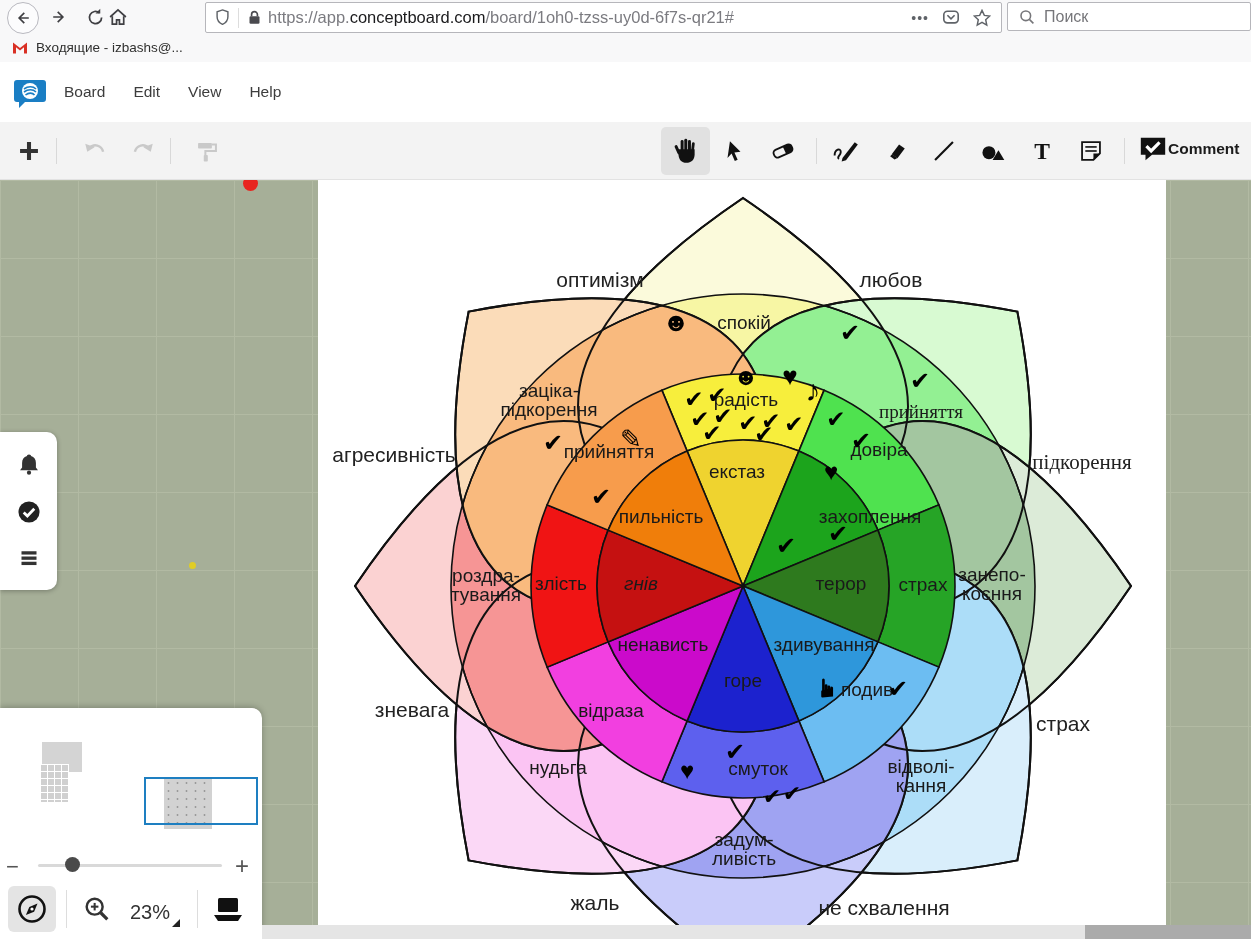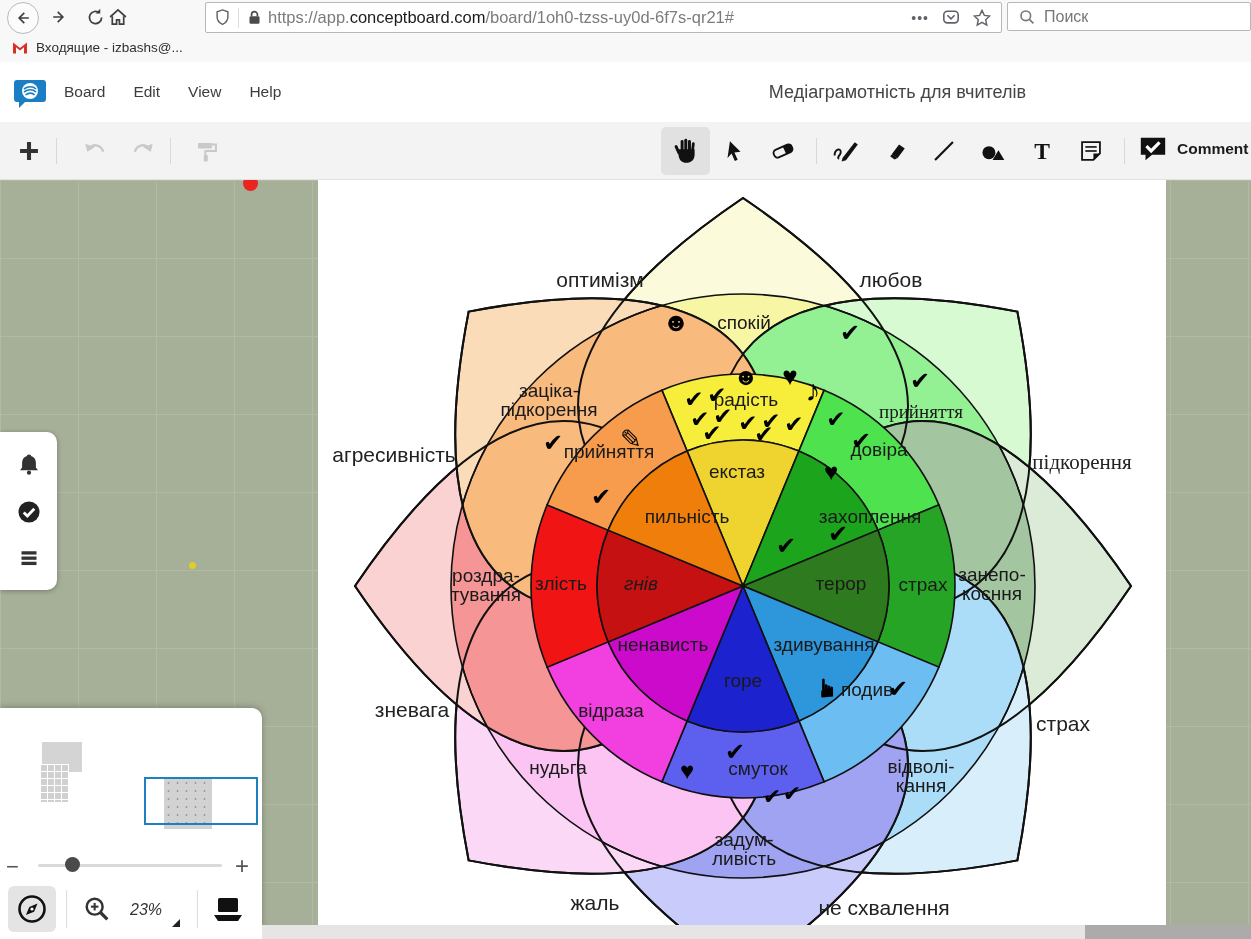--- a/index.html
+++ b/index.html
@@ -26,21 +26,21 @@
   .menu-row{left:64px;top:0;height:60px;display:flex;align-items:center;gap:28px;}
   .menu-item{font-size:15.5px;color:#3d3d3d;cursor:default;}
   #board-title{left:640px;top:0;width:386px;height:60px;display:flex;align-items:center;justify-content:flex-end;font-size:18px;color:#454545;}
   #participants-badge{left:1038px;top:81px;height:26px;background:#d9d9d9;border-radius:13px;display:flex;align-items:center;padding:0 12px;font-size:14.5px;color:#4a4a4a;}
 
   
   #cb-toolbar{left:0;top:122px;width:1251px;height:58px;background:#f3f3f3;border-bottom:1px solid #e2e2e2;box-sizing:border-box;z-index:20;}
   .tool{width:34px;height:34px;display:flex;align-items:center;justify-content:center;top:12px;}
   .tb-divider{top:16px;width:1px;height:26px;background:#d8d8d8;}
   #hand-box{left:661px;top:5px;width:49px;height:48px;background:#e1e1e1;border-radius:5px;}
-  #comment-tool{left:1138px;top:12px;display:flex;align-items:center;gap:9px;}
+  #comment-tool{left:1138px;top:12px;display:flex;align-items:center;}
   #comment-label{font-weight:bold;font-size:15.5px;color:#1b1b1b;}
 
   
   #board-area{left:0;top:180px;width:1251px;height:759px;background-color:#a6af98;
     background-image:linear-gradient(#b2baa3 1px,transparent 1px),linear-gradient(90deg,#b2baa3 1px,transparent 1px);
     background-size:78px 78px;z-index:0;}
   #doc-canvas{left:318px;top:0;width:848px;height:745px;background:#fff;overflow:hidden;}
   #yellow-dot{left:189px;top:382px;width:7px;height:7px;border-radius:50%;background:#e0cd25;}
 
   
@@ -60,21 +60,21 @@
     background-image:linear-gradient(#fff 1.5px,transparent 1.5px),linear-gradient(90deg,#fff 1.5px,transparent 1.5px);background-size:7px 7px;}
   #thumb-c{left:164px;top:71px;width:48px;height:50px;background:#d2d2d2;
     background-image:radial-gradient(#9a9a9a 1px,transparent 1.2px);background-size:9px 8px;}
   #viewport-rect{left:144px;top:69px;width:110px;height:44px;border:2px solid #1e7fc1;}
   #zoom-minus{left:6px;top:146px;font-size:22px;color:#555;}
   #zoom-track{left:38px;top:156px;width:184px;height:3px;background:#d9d9d9;border-radius:2px;}
   #zoom-knob{left:65px;top:149px;width:15px;height:15px;border-radius:50%;background:#4a4a4a;}
   #zoom-plus{left:235px;top:144px;font-size:24px;color:#555;}
   #compass-btn{left:8px;top:178px;width:48px;height:46px;background:#e4e4e4;border-radius:6px;display:flex;align-items:center;justify-content:center;}
   .mini-divider{top:182px;width:1px;height:38px;background:#ddd;}
-  #zoom-pct{left:130px;top:193px;font-size:16px;color:#333;font-style:italic;}
+  #zoom-pct{left:130px;top:193px;font-size:20px;color:#333;}
   #pct-caret{left:172px;top:211px;width:0;height:0;border-left:8px solid transparent;border-bottom:8px solid #222;}
   #red-dot{left:243px;top:176px;width:15px;height:15px;border-radius:50%;background:#e8251f;z-index:11;}
 
   
   #h-scrollbar{left:262px;top:925px;width:989px;height:14px;background:#e5e5e5;z-index:11;}
   #h-scroll-thumb{left:823px;top:0;width:166px;height:14px;background:#ababab;}
 </style>
 </head>
 <body>
 
@@ -159,21 +159,20 @@
         <circle cx="17" cy="12" r="8" fill="#fff"></circle>
         <path d="M11 10 c4-3 9-3 12 0 M11 13 c4-3 9-3 12 0 M12.5 16 c3-2.5 7-2.5 9 0" fill="none" stroke="#1a7ec4" stroke-width="1.6"></path>
       </svg>
   </div>
   <div class="abs menu-row">
     <span class="menu-item">Board</span>
     <span class="menu-item">Edit</span>
     <span class="menu-item">View</span>
     <span class="menu-item">Help</span>
   </div>
-  <div id="board-title" class="abs">Медіаграмотність для вчителів</div>
   <div id="participants-badge" class="abs">@ All participants</div>
 </div>
 
 <div id="cb-toolbar" class="abs">
   <div class="abs tool" style="left:12px">
     <svg width="26" height="26" viewBox="0 0 32 32">
         <path d="M13.5 5 h5 v8.5 H27 v5 h-8.5 V27 h-5 v-8.5 H5 v-5 h8.5z" fill="#333"></path>
       </svg>
   </div>
   <div class="abs tb-divider" style="left:56px"></div>
@@ -412,21 +411,21 @@
     <div class="seg-label" style="left: 558px; top: 588px;">нудьга</div>
     <div class="seg-label" style="left: 611px; top: 531px;">відраза</div>
     <div class="seg-label" style="left: 663px; top: 465px;">ненависть</div>
     <div class="seg-label" style="left: 486px; top: 405px;">роздра-
 тування</div>
     <div class="seg-label" style="left: 561px; top: 404px;">злість</div>
     <div class="seg-label" style="left: 641px; top: 404px; font-style: italic;">гнів</div>
     <div class="seg-label" style="left: 549px; top: 220px;">заціка-
 підкорення</div>
     <div class="seg-label" style="left: 609px; top: 272px;">прийняття</div>
-    <div class="seg-label" style="left: 687px; top: 337px;">пильність</div>
+    <div class="seg-label" style="left: 661px; top: 337px;">пильність</div>
     <div class="combo-label" style="left: 600px; top: 100px;">оптимізм</div>
     <div class="combo-label" style="left: 891px; top: 100px;">любов</div>
     <div class="combo-label" style="left: 1082px; top: 282px; font-family: Liberation Serif, serif;">підкорення</div>
     <div class="combo-label" style="left: 1063px; top: 544px;">страх</div>
     <div class="combo-label" style="left: 884px; top: 728px;">не схвалення</div>
     <div class="combo-label" style="left: 595px; top: 723px;">жаль</div>
     <div class="combo-label" style="left: 412px; top: 530px;">зневага</div>
     <div class="combo-label" style="left: 394px; top: 275px;">агресивність</div>
     <div class="anno anno-smiley" style="left: 676px; top: 142px; font-size: 26px;">☻</div>
     <div class="anno anno-check" style="left: 850px; top: 153px; font-size: 24px;">✔</div>

